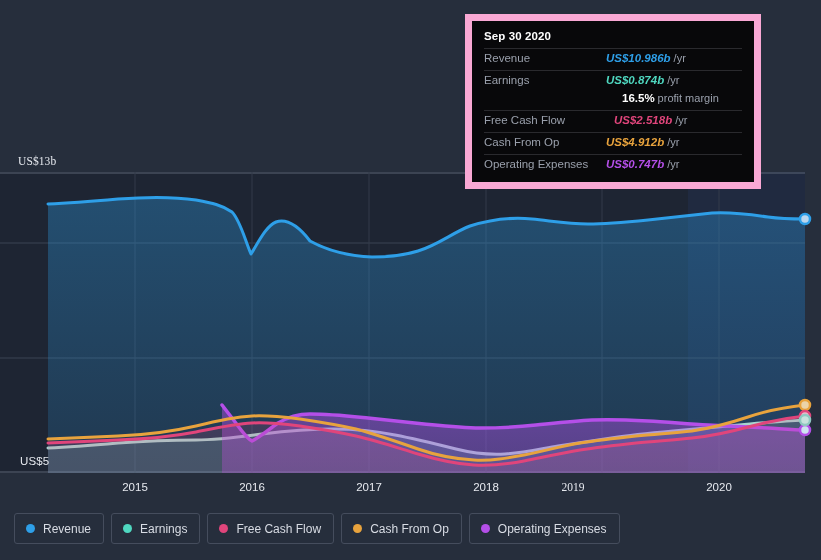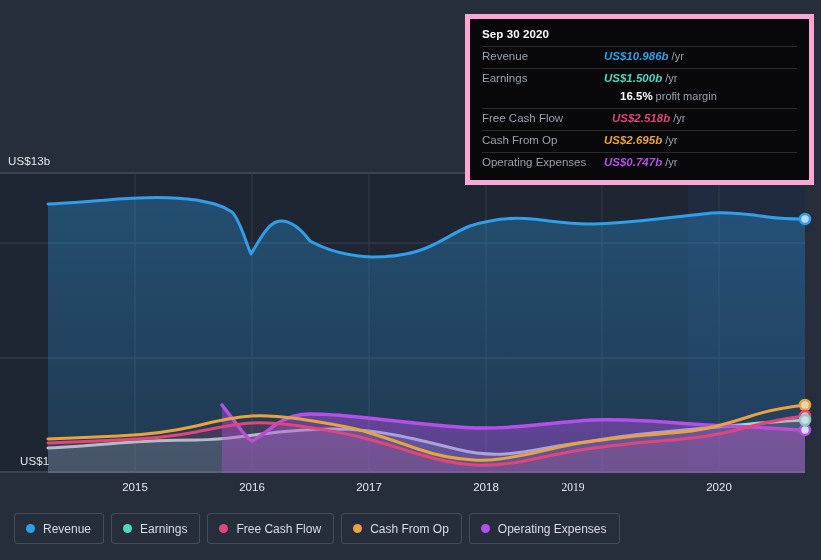--- a/index.html
+++ b/index.html
@@ -39,41 +39,41 @@
 
   
   .axis-label {
     position: absolute;
     color: #E6E9EF;
     font-size: 11.5px;
     letter-spacing: 0.1px;
     white-space: nowrap;
     z-index: 6;
   }
-  .y-top  { left: 8px; top: 155px; }
+  .y-top  { left: 18px; top: 155px; font-family: Liberation Serif, serif; }
   .y-zero { left: 20px; top: 455px; }
 
   .x-tick {
     position: absolute;
     top: 481px;
     color: #E6E9EF;
     font-size: 11.5px;
     transform: translateX(-50%);
     white-space: nowrap;
     z-index: 6;
   }
 
   
   .tooltip {
     position: absolute;
     left: 465px;
     top: 14px;
-    width: 349px;
+    width: 296px;
     background: #08080A;
-    border: 5px solid #f9a8d4;
+    border: 7px solid #f9a8d4;
     box-sizing: border-box;
     padding: 8px 12px 6px 12px;
     z-index: 20;
   }
   .tt-title {
     color: #FFFFFF;
     font-size: 11.5px;
     font-weight: bold;
     padding: 1px 0 6px 0;
     letter-spacing: 0.1px;
@@ -256,60 +256,60 @@
       <g>
         <circle cx="805" cy="219" r="5" fill="#BBD6EE" stroke="#2E9FE8" stroke-width="2.5"></circle>
         <circle cx="805" cy="405" r="5" fill="#EBD4A8" stroke="#E8A33D" stroke-width="2.5"></circle>
         <circle cx="805" cy="416" r="5" fill="#E9B8CA" stroke="#E0457B" stroke-width="2.5"></circle>
         <circle cx="805" cy="430" r="5" fill="#CFE3F2" stroke="#B44FE8" stroke-width="2.5"></circle>
         <circle cx="805" cy="420" r="5" fill="#C8E2DD" stroke="#8FC9C1" stroke-width="2.5"></circle>
       </g>
     </svg>
 
     <div class="axis-label y-top">US$13b</div>
-    <div class="axis-label y-zero">US$1</div>
+    <div class="axis-label y-zero">US$5</div>
 
     <div class="x-tick" style="left:135px;">2015</div>
     <div class="x-tick" style="left:252px;">2016</div>
     <div class="x-tick" style="left:369px;">2017</div>
     <div class="x-tick" style="left:486px;">2018</div>
     <div class="x-tick" style="left:573px;font-family:Liberation Serif, serif;">2019</div>
     <div class="x-tick" style="left:719px;">2020</div>
   </div>
 
   <div class="tooltip">
     <div class="tt-title">Sep 30 2020</div>
 
     <div class="tt-row">
       <span class="tt-label">Revenue</span>
       <span class="tt-val" style="color:#2E9FE8;">US$10.986b</span>
       <span class="tt-unit">/yr</span>
     </div>
 
     <div class="tt-row">
       <span class="tt-label">Earnings</span>
-      <span class="tt-val" style="color:#4FD8C0;">US$1.500b</span>
+      <span class="tt-val" style="color:#4FD8C0;">US$0.874b</span>
       <span class="tt-unit">/yr</span>
     </div>
 
     <div class="tt-row no-line">
       <span class="tt-label"></span>
       <span class="tt-margin-val">16.5%</span>
       <span class="tt-unit">profit margin</span>
     </div>
 
     <div class="tt-row">
       <span class="tt-label">Free Cash Flow</span>
       <span class="tt-val" style="color:#E0457B;padding-left:8px;">US$2.518b</span>
       <span class="tt-unit">/yr</span>
     </div>
 
     <div class="tt-row">
       <span class="tt-label">Cash From Op</span>
-      <span class="tt-val" style="color:#E8A33D;">US$2.695b</span>
+      <span class="tt-val" style="color:#E8A33D;">US$4.912b</span>
       <span class="tt-unit">/yr</span>
     </div>
 
     <div class="tt-row">
       <span class="tt-label">Operating Expenses</span>
       <span class="tt-val" style="color:#B44FE8;">US$0.747b</span>
       <span class="tt-unit">/yr</span>
     </div>
   </div>
 

